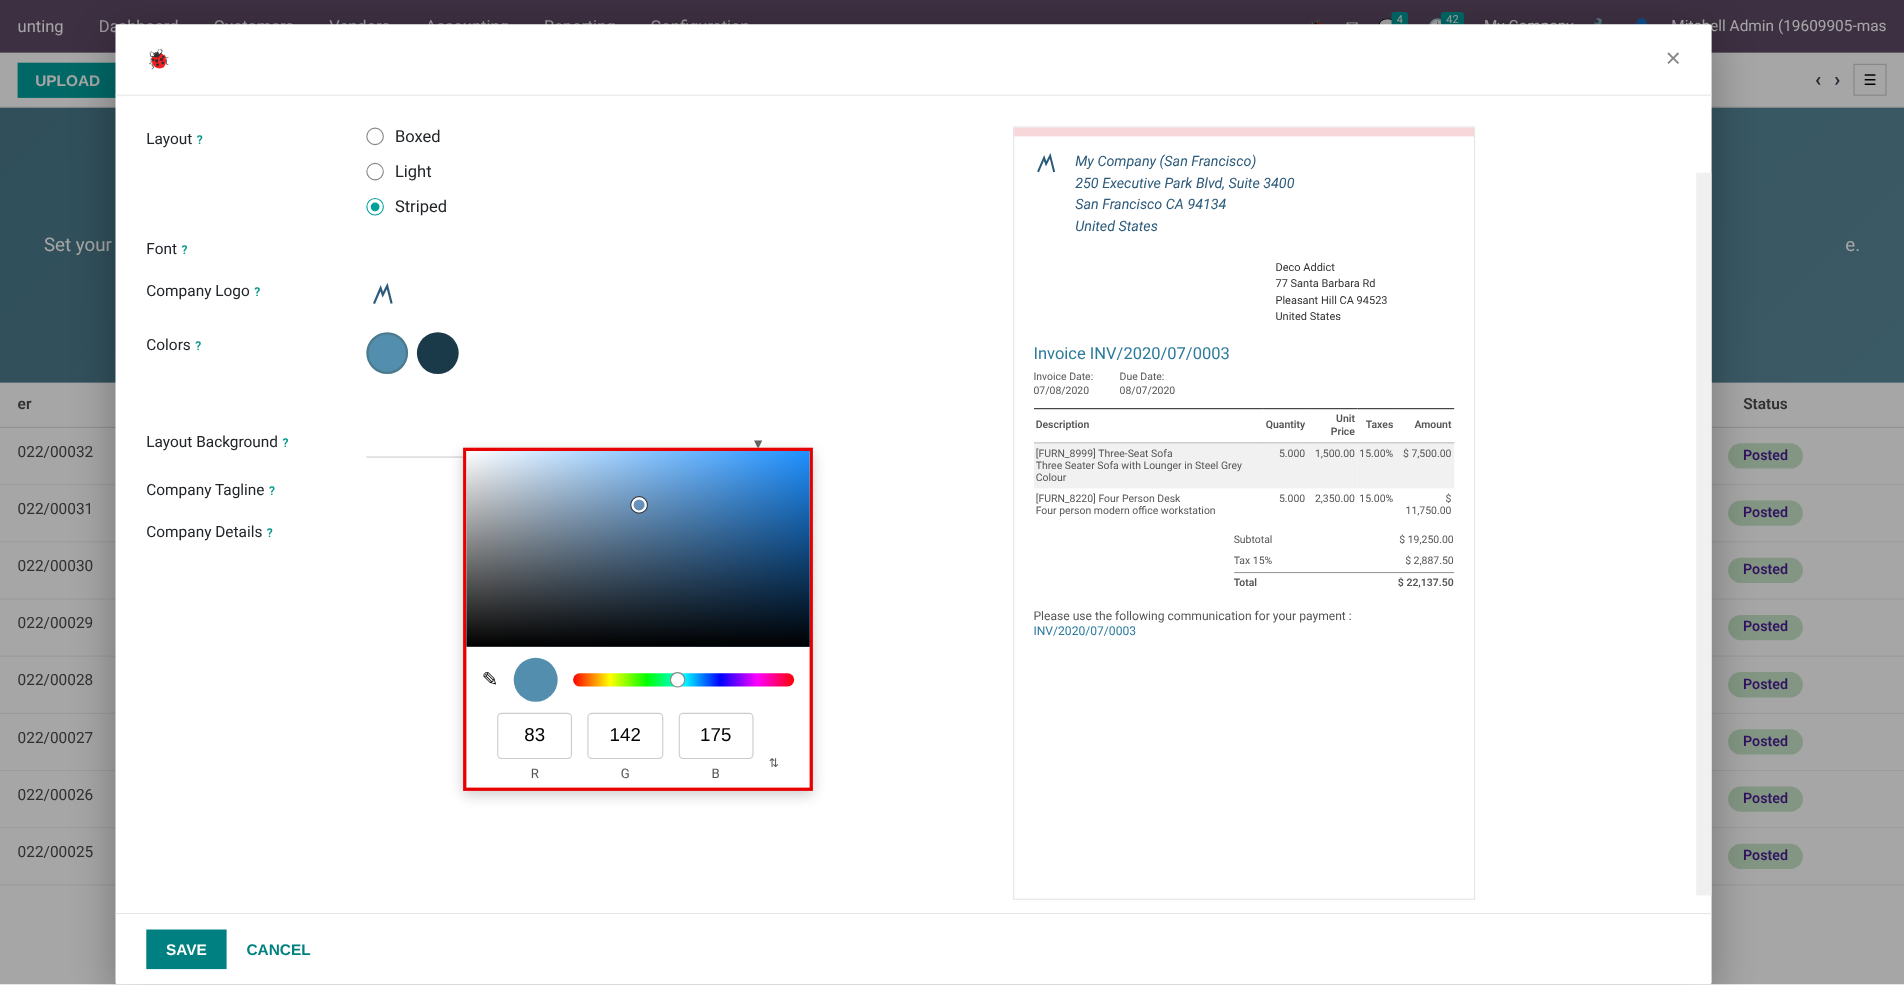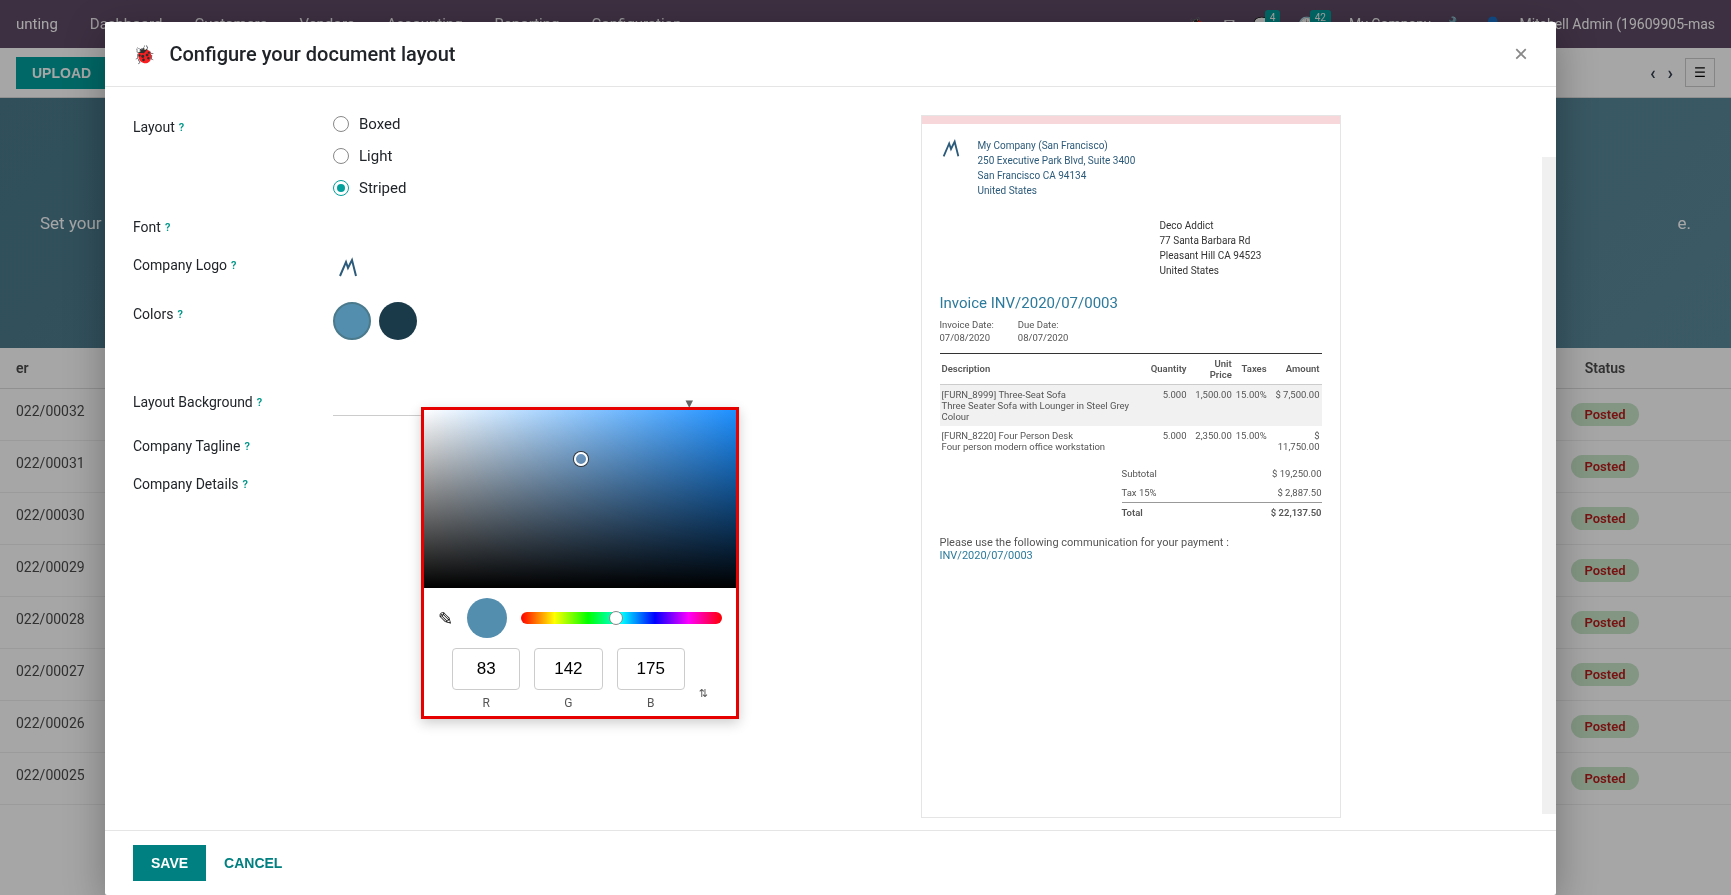--- a/index.html
+++ b/index.html
@@ -26,21 +26,21 @@
 .col-num { width: 180px; }
 .col-cust { flex: 1; }
 .col-date { width: 140px; }
 .col-due { width: 140px; }
 .col-amt { width: 160px; text-align: right; }
 .col-amt2 { width: 160px; text-align: right; }
 .col-pay { width: 140px; text-align: center; }
 .col-status { width: 220px; text-align: center; }
 
 .status-pill { display: inline-block; padding: 4px 14px; border-radius: 12px; font-size: 13px; font-weight: 600; }
-.pill-posted { background: #c8e6c9; color: #b91c1c; }
+.pill-posted { background: #c8e6c9; color: #4c1d95; }
 .pill-notpaid { background: #f8cdd0; color: #c62828; }
 
 
 .overlay { position: absolute; inset: 0; background: rgba(0,0,0,0.35); }
 
 .modal { position: absolute; top: 22px; left: 105px; right: 175px; bottom: 0; background: #fff; border-radius: 2px; box-shadow: 0 10px 40px rgba(0,0,0,0.3); display: flex; flex-direction: column; }
 .modal-header { display: flex; align-items: center; padding: 18px 28px; border-bottom: 1px solid #e5e5e5; }
 .bug-icon { color: #009688; margin-right: 14px; font-size: 18px; }
 .modal-title { font-size: 20px; font-weight: 500; color: #212529; }
 .close-x { margin-left: auto; font-size: 24px; color: #888; cursor: pointer; background: none; border: none; }
@@ -70,21 +70,21 @@
 .swatch2 { background: #1a3a4a; }
 
 .bg-select { width: 100%; border: none; border-bottom: 1px solid #ccc; padding: 4px 0; font-size: 15px; background: transparent; position: relative; height: 26px; }
 
 
 .preview-col { flex: 1; display: flex; justify-content: center; }
 .preview-doc { width: 420px; background: #fff; border: 1px solid #e5e5e5; font-size: 10px; color: #555; }
 .preview-pink { height: 8px; background: #f8d7da; }
 .preview-header { display: flex; padding: 14px 18px; gap: 16px; align-items: flex-start; }
 .preview-logo { width: 22px; height: 22px; }
-.preview-addr { line-height: 1.5; color: #2c5a7a; font-size: 10px; }
+.preview-addr { line-height: 1.5; color: #2c5a7a; font-size: 13px; font-style: italic; }
 .preview-cust { padding: 6px 18px; margin-left: 220px; line-height: 1.5; color: #333; }
 .preview-inv-title { padding: 10px 18px 6px; color: #2c7a9c; font-size: 15px; }
 .preview-dates { display: flex; padding: 0 18px 8px; gap: 24px; font-size: 9.5px; }
 .preview-dates div { line-height: 1.4; }
 .preview-table { width: calc(100% - 36px); margin: 0 18px; border-collapse: collapse; font-size: 9.5px; }
 .preview-table th { text-align: left; border-top: 1px solid #333; border-bottom: 1px solid #ccc; padding: 4px 2px; font-weight: 600; }
 .preview-table th.r, .preview-table td.r { text-align: right; }
 .preview-table td { padding: 4px 2px; vertical-align: top; }
 .preview-table tr.striped { background: #f1f1f1; }
 .preview-totals { width: 200px; margin: 8px 18px 8px auto; font-size: 9.5px; }
@@ -245,21 +245,20 @@
       <div class="col-status"><span class="status-pill pill-posted">Posted</span></div>
     </div>
   </div>
 </div>
 
 <div class="overlay"></div>
 
 <div class="modal">
   <div class="modal-header">
     <span class="bug-icon">🐞</span>
-    <span class="modal-title">Configure your document layout</span>
     <button class="close-x">×</button>
   </div>
 
   <div class="modal-body">
     <div class="form-col">
       <div class="form-row">
         <div class="form-label">
             <span>Layout</span>
             <span class="help-q">?</span>
           </div>

